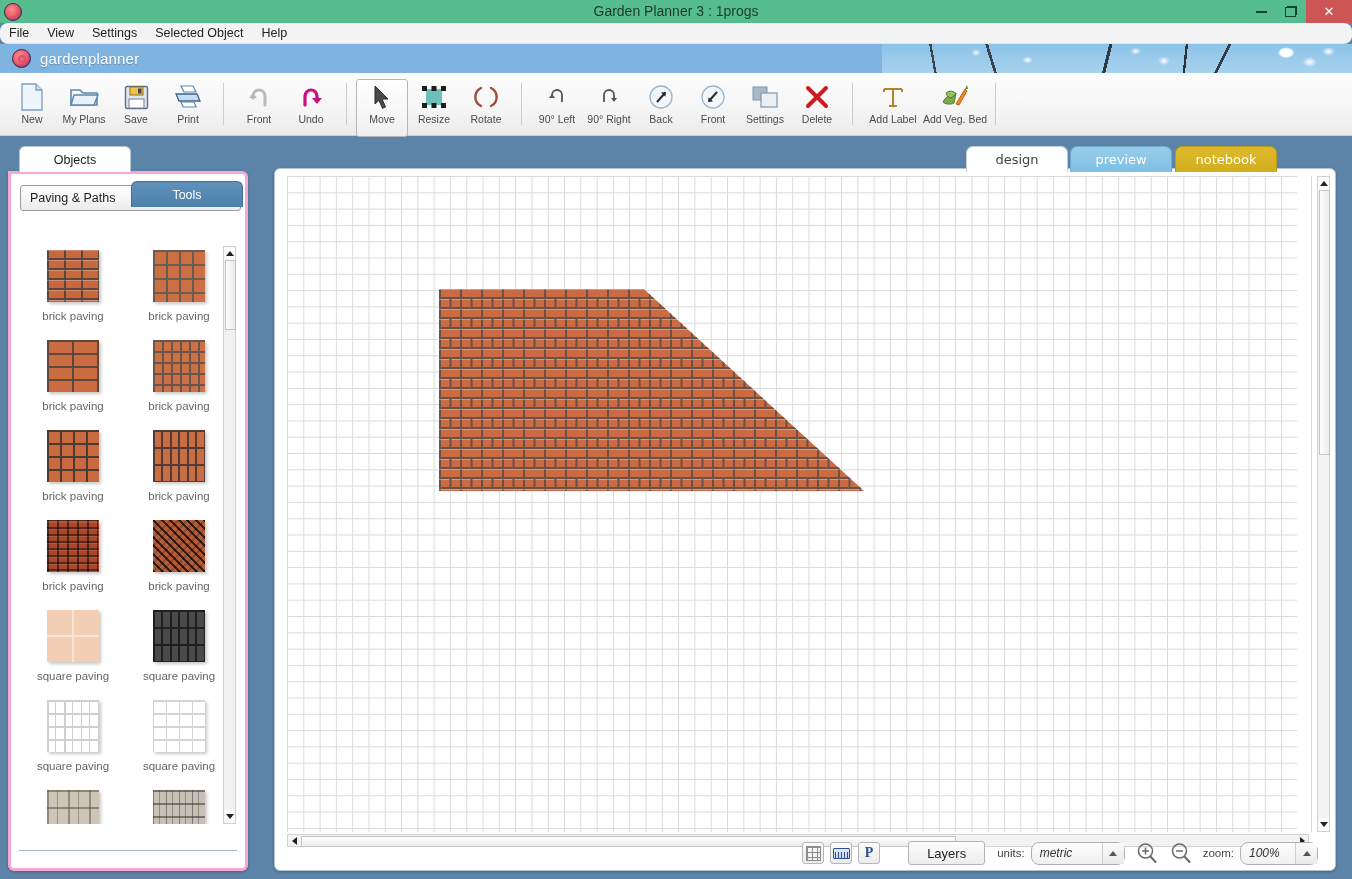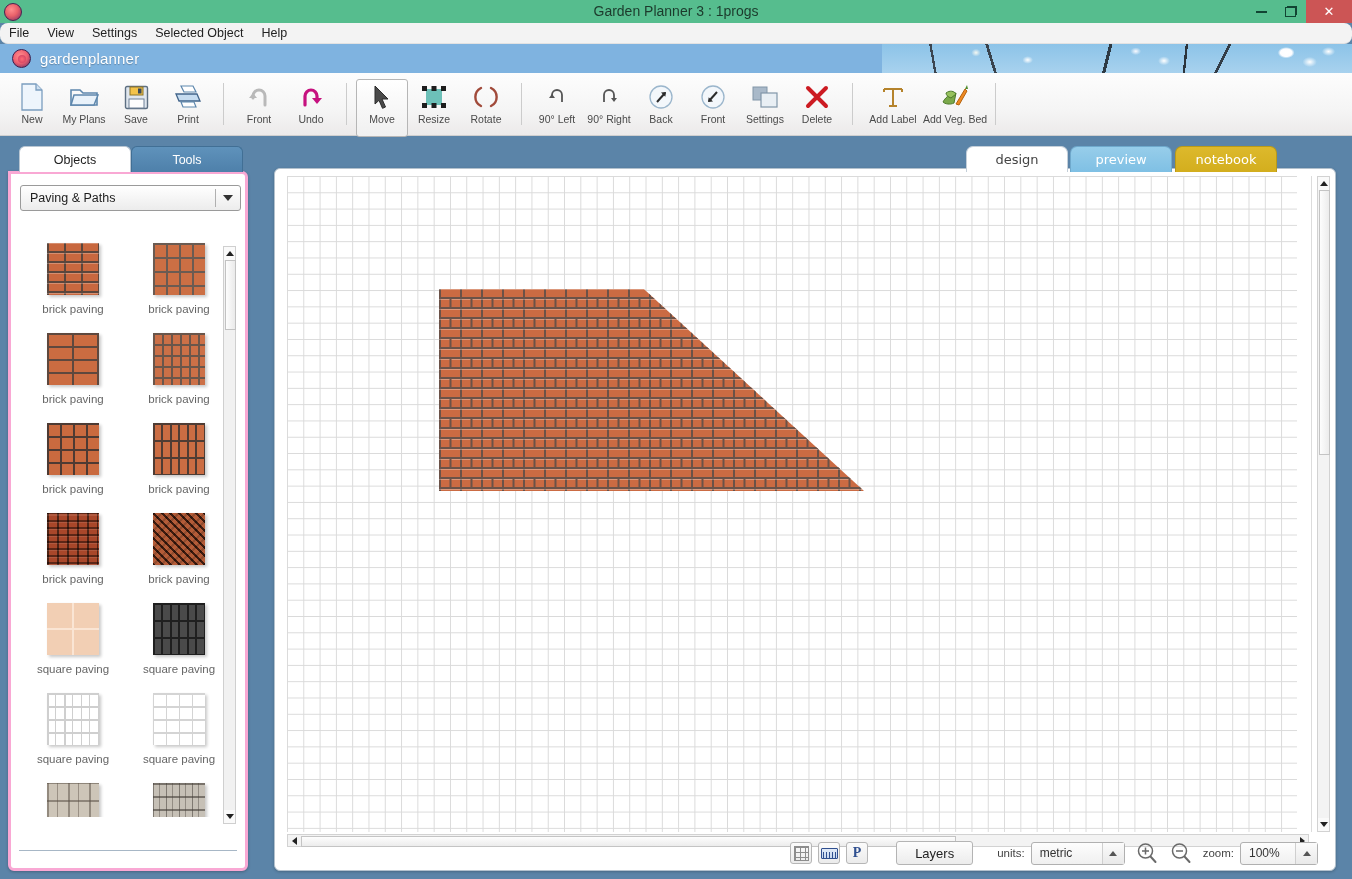--- a/index.html
+++ b/index.html
@@ -132,41 +132,41 @@
   .tabs-row { position: absolute; left: 0; top: 0; height: 26px; width: 240px; }
   .tab {
     position: absolute; top: 0; height: 26px; width: 112px;
     border-radius: 6px 6px 0 0; font-size: 12.5px;
     display: flex; align-items: center; justify-content: center;
     cursor: default;
   }
   .tab.objects { left: 11px; background: #ffffff; color: #222;
     border: 1px solid #b9c6d2; border-bottom: none; z-index: 3; }
   .tab.tools { left: 123px; background: linear-gradient(180deg,#5f92bb,#4e80aa);
-    color: #ffffff; border: 1px solid #416f95; border-bottom: none; z-index: 2; }
+    color: #ffffff; border: 1px solid #416f95; border-bottom: none; z-index: 2; margin-top: 35px; }
   .panel-body {
     position: absolute; left: 0; top: 25px; width: 240px; height: 700px;
     background: #ffffff; border: 3px solid #f9a8d4; border-radius: 0 6px 6px 6px;
     box-shadow: 0 1px 3px rgba(0,0,0,.25);
   }
   .cat-select {
     position: absolute; left: 9px; top: 11px; width: 221px; height: 26px;
     background: linear-gradient(180deg,#ffffff,#ececec);
     border: 1px solid #9a9a9a; border-radius: 3px;
     display: flex; align-items: center;
   }
   .cat-select-text { font-size: 12.5px; color: #1d1d1d; padding-left: 9px; flex: 1; }
   .cat-select-divider { width: 1px; height: 18px; background: #b0b0b0; }
   .cat-select-arrow {
     width: 24px; height: 24px; display: flex; align-items: center; justify-content: center;
   }
   .tri-down { width:0;height:0;border-left:5px solid transparent;border-right:5px solid transparent;border-top:6px solid #333; }
 
   .obj-grid {
-    position: absolute; left: 9px; top: 65px; width: 212px; height: 578px;
+    position: absolute; left: 9px; top: 72px; width: 212px; height: 578px;
     overflow: hidden;
   }
   .obj-grid-inner { display: flex; flex-wrap: wrap; }
   .obj-cell {
     width: 106px; height: 90px; display: flex; flex-direction: column;
     align-items: center; justify-content: flex-start; cursor: default;
   }
   .obj-thumb { width: 52px; height: 52px; margin-top: 4px; box-shadow: 2px 2px 3px rgba(0,0,0,.22); }
   .obj-name { font-size: 11.5px; color: #666; margin-top: 8px; }
 
@@ -282,25 +282,25 @@
     background: linear-gradient(180deg,#dfe9f7,#c8d9f0); position: relative; }
   .ruler-ico::after { content:""; position:absolute; left:1px; top:3px; right:1px; bottom:0;
     background-image: repeating-linear-gradient(90deg,#2f4f8f 0 1px, transparent 1px 3px); }
   .p-ico { font-size: 14px; color: #2f4f8f; font-family:"Liberation Serif", serif; font-weight:700; }
   .sb-button {
     height: 24px; padding: 0 18px; border: 1px solid #b4b4b4; border-radius: 3px;
     background: linear-gradient(180deg,#fdfdfd,#ececec);
     font-size: 13px; color: #222; display:flex; align-items:center; cursor: default;
     margin-left: 22px;
   }
-  .sb-label { font-size: 11.5px; color: #444; margin-left: 18px; }
+  .sb-label { font-size: 11.5px; color: #444; margin-left: 6px; }
   .sb-combo {
-    height: 23px; width: 94px; border: 1px solid #b0b0b0; border-radius: 3px;
+    height: 23px; width: 94px; border: 1px solid #b0b0b0; border-radius: 8px;
     background: linear-gradient(180deg,#fdfdfd,#f0f0f0);
-    display: flex; align-items: center; font-size: 12px; color: #333;
+    display: flex; align-items: center; font-size: 12px; color: #333; font-style: italic;
   }
   .sb-combo .val { padding-left: 8px; flex: 1; }
   .sb-combo .spin { width: 22px; height: 21px; border-left: 1px solid #cfcfcf;
     display:flex; align-items:center; justify-content:center;
     background: linear-gradient(180deg,#fbfbfb,#e9e9e9); }
   .tri-up-tiny { width:0;height:0;border-left:4px solid transparent;border-right:4px solid transparent;border-bottom:5px solid #555; }
   .zoom-btn {
     width: 24px; height: 24px; display:flex; align-items:center; justify-content:center;
     cursor: default; margin-left: 4px;
   }

